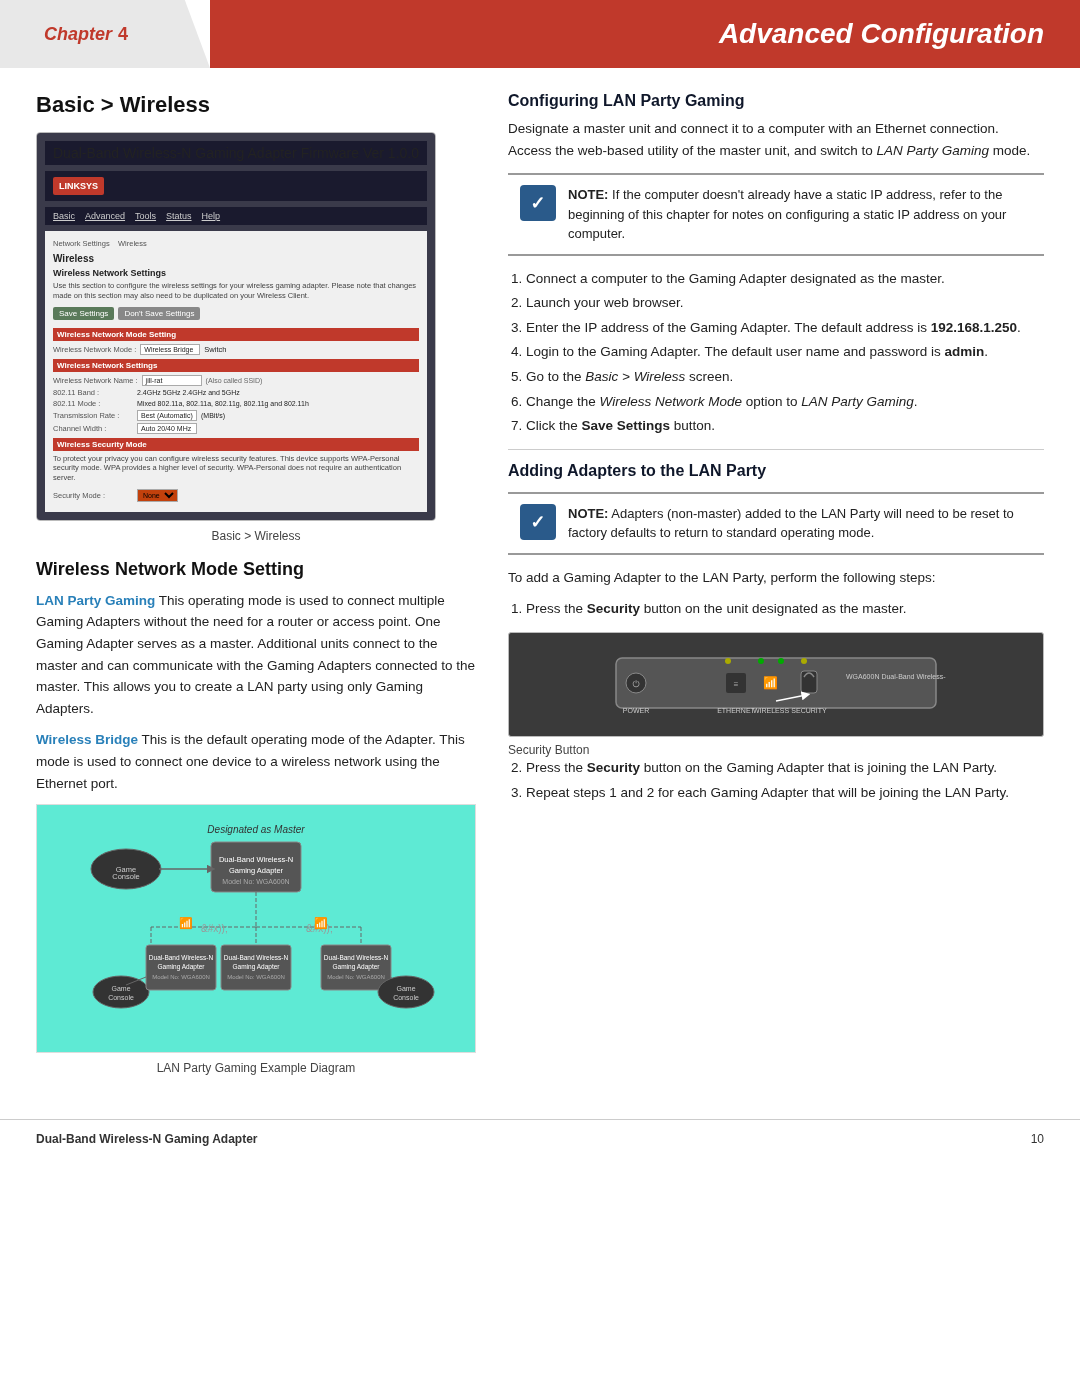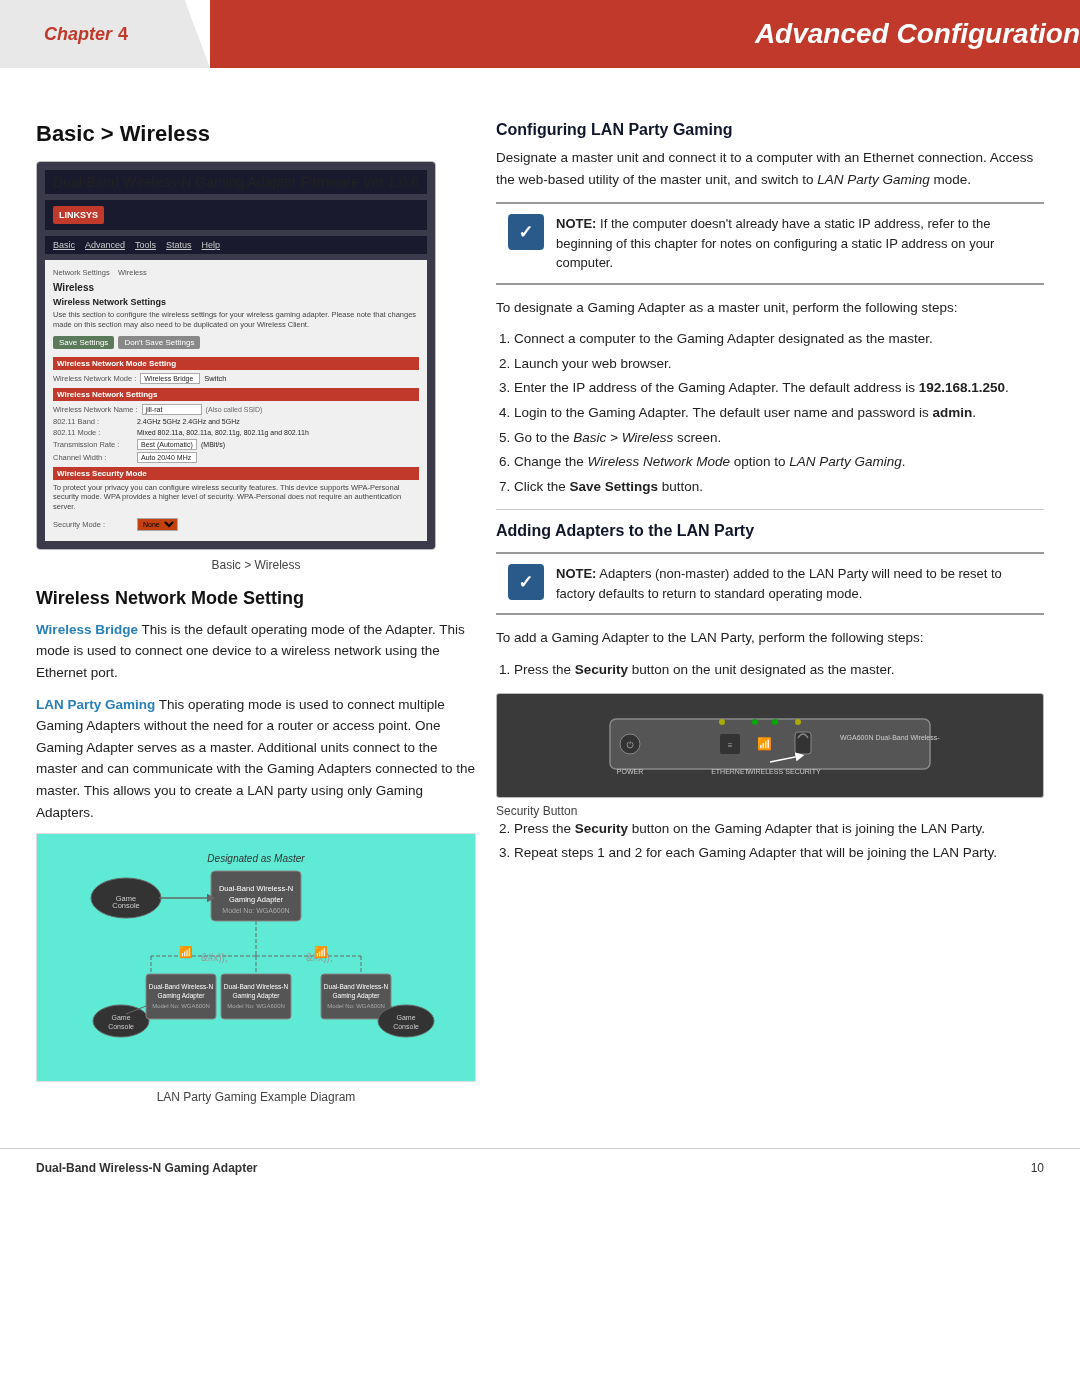--- a/index.html
+++ b/index.html
@@ -36,34 +36,34 @@
     .chapter-tab .chapter-num {
       font-style: normal;
       margin-left: 6px;
     }
     .header-right {
       flex: 1;
       background: #c0392b;
       display: flex;
       align-items: center;
       justify-content: flex-end;
+      padding-right: 36px;
     }
     .header-title {
       color: #fff;
       font-size: 28px;
       font-weight: bold;
       font-style: italic;
     }
 
     
     .page-body {
       display: flex;
       padding: 24px 36px 24px 36px;
-      gap: 20px;
-      margin-top: 29px;
+      gap: 32px;
     }
 
     
     .left-col {
       flex: 0 0 440px;
       max-width: 440px;
     }
 
     
     .right-col {
@@ -414,27 +414,27 @@
             </select>
           </div>
         </div>
       </div>
     </div>
     <div class="screenshot-caption">Basic &gt; Wireless</div>
 
     <div class="subsection-title">Wireless Network Mode Setting</div>
 
     <p class="body-text">
+      <span class="highlight-blue">LAN Party Gaming</span>
+      <span>This operating mode is used to connect multiple Gaming Adapters without the need for a router or access point. One Gaming Adapter serves as a master. Additional units connect to the master and can communicate with the Gaming Adapters connected to the master. This allows you to create a LAN party using only Gaming Adapters.</span>
+    </p>
+
+    <p class="body-text">
       <span class="highlight-blue">Wireless Bridge</span>
       <span>This is the default operating mode of the Adapter. This mode is used to connect one device to a wireless network using the Ethernet port.</span>
-    </p>
-
-    <p class="body-text">
-      <span class="highlight-blue">LAN Party Gaming</span>
-      <span>This operating mode is used to connect multiple Gaming Adapters without the need for a router or access point. One Gaming Adapter serves as a master. Additional units connect to the master and can communicate with the Gaming Adapters connected to the master. This allows you to create a LAN party using only Gaming Adapters.</span>
     </p>
 
     <div class="diagram-area">
       <svg width="370" height="220" viewBox="0 0 370 220">
 
         <text x="185" y="16" text-anchor="middle" font-size="10" font-style="italic" fill="#333">Designated as Master</text>
 
         <rect x="140" y="25" width="90" height="50" rx="4" fill="#555" stroke="#888" stroke-width="1"></rect>
         <text x="185" y="45" text-anchor="middle" font-size="7.5" fill="#fff">Dual-Band Wireless-N</text>
         <text x="185" y="56" text-anchor="middle" font-size="7.5" fill="#fff">Gaming Adapter</text>
@@ -511,21 +511,20 @@
     </p>
 
     <div class="note-box">
       <div class="note-icon"></div>
       <div class="note-text">
         <strong>NOTE:</strong>
         <span>If the computer doesn't already have a static IP address, refer to the beginning of this chapter for notes on configuring a static IP address on your computer.</span>
       </div>
     </div>
 
-    <p class="body-text">To designate a Gaming Adapter as a master unit, perform the following steps:</p>
 
     <ol class="numbered-list">
       <li>Connect a computer to the Gaming Adapter designated as the master.</li>
       <li>Launch your web browser.</li>
       <li>Enter the IP address of the Gaming Adapter. The default address is <strong>192.168.1.250</strong>.</li>
       <li>Login to the Gaming Adapter. The default user name and password is <strong>admin</strong>.</li>
       <li>Go to the <em>Basic &gt; Wireless</em> screen.</li>
       <li>Change the <em>Wireless Network Mode</em> option to <em>LAN Party Gaming</em>.</li>
       <li>Click the <strong>Save Settings</strong> button.</li>
     </ol>

